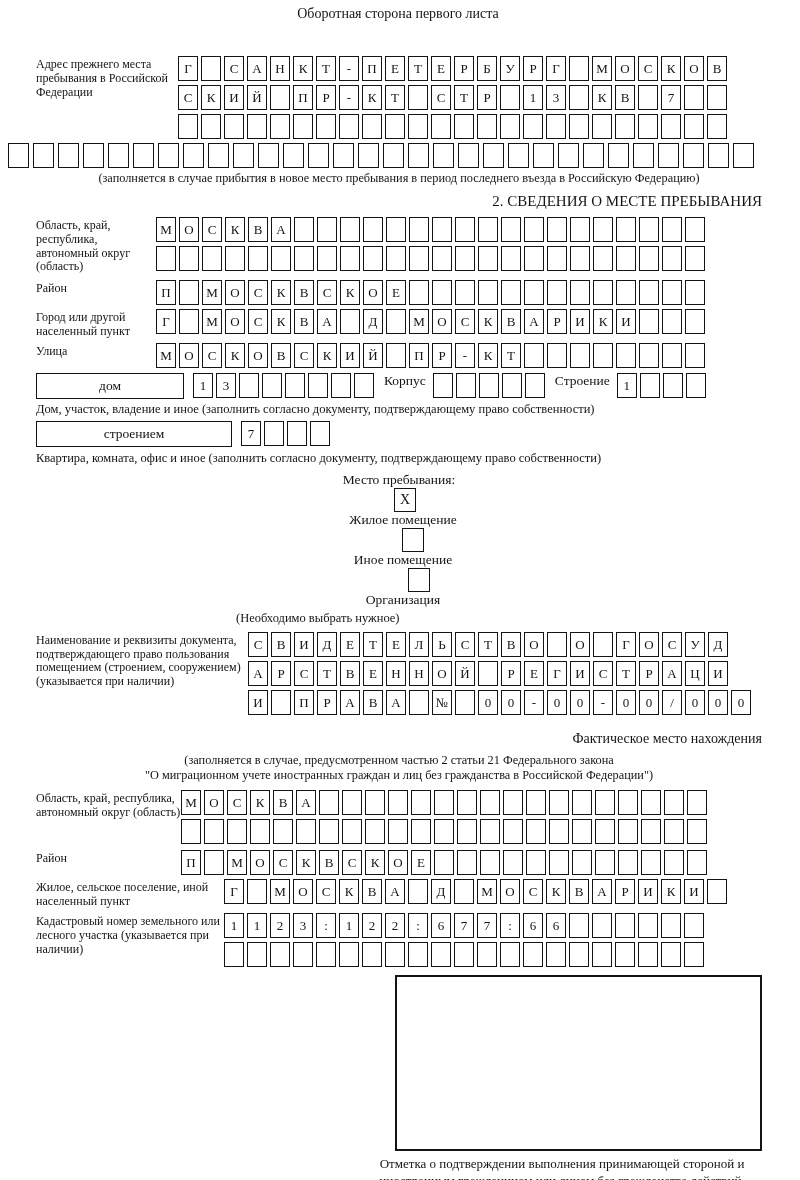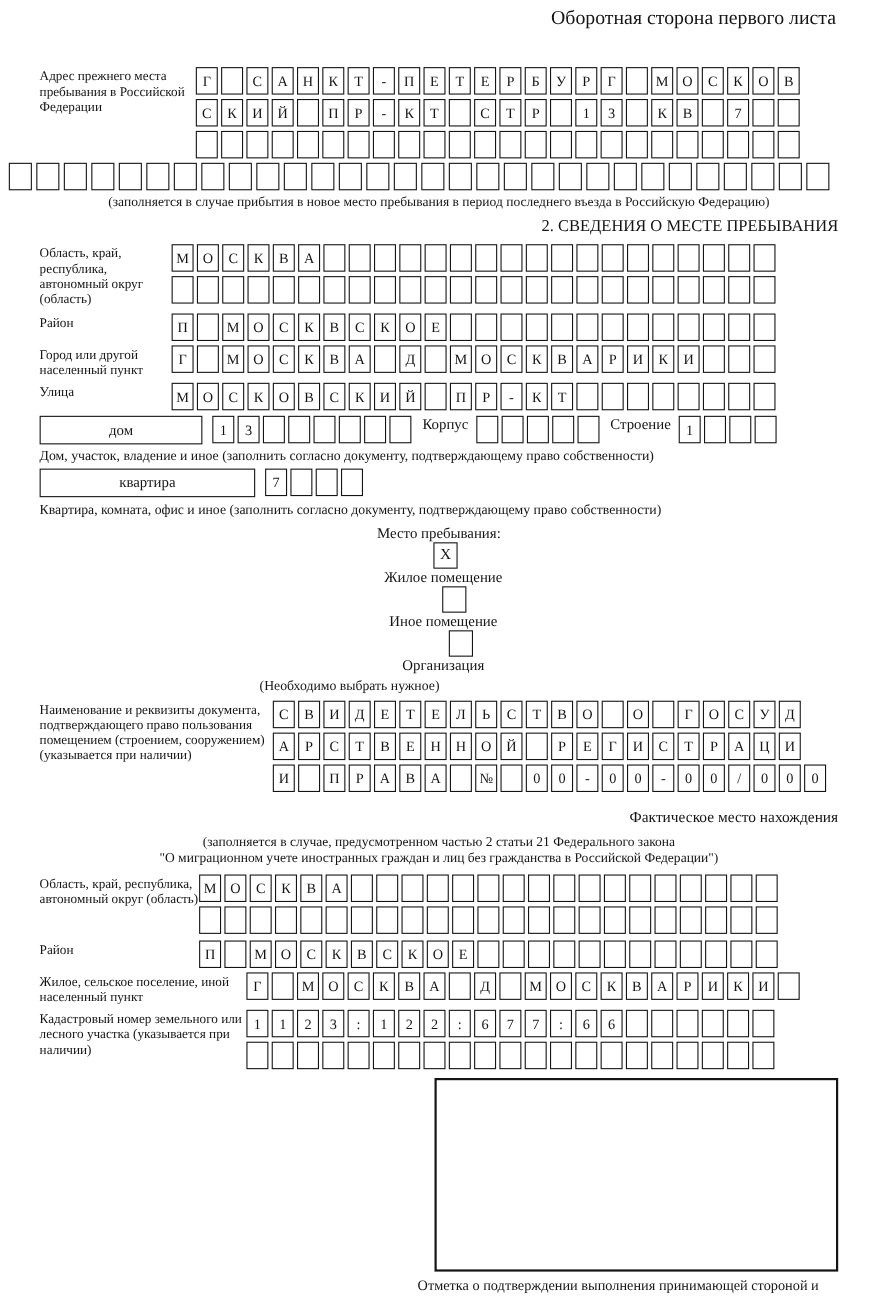--- a/index.html
+++ b/index.html
@@ -3,21 +3,21 @@
 <meta charset="utf-8">
 <style>
   * { box-sizing: border-box; }
   html,body { margin:0; padding:0; }
   body {
     width:800px; height:1180px; overflow:hidden;
     background:#ffffff; color:#141414;
     font-family:"Liberation Serif", serif;
     padding:6px 38px 0 36px;
   }
-  .corner { text-align:right; font-size:18px; margin-right:2px; }
+  .corner { text-align:center; font-size:14px; margin-right:2px; }
 
   .field { display:flex; align-items:flex-start; }
   .flabel { font-size:12px; line-height:1.15; flex:0 0 auto; padding-top:2px; }
   .rows { display:flex; flex-direction:column; row-gap:4px; }
   .cellrow { display:flex; }
   .cell {
     width:20px; height:25px; margin-right:3px;
     border:1.5px solid #141414;
     display:inline-flex; align-items:center; justify-content:center;
     font-size:13px; line-height:1; flex:0 0 auto;
@@ -363,21 +363,21 @@
   <div class="cellrow">
       <span class="cell">1</span>
       <span class="cell"></span>
       <span class="cell"></span>
       <span class="cell"></span>
     </div>
 </div>
 <div class="caption" style="margin-top:3px;">Дом, участок, владение и иное (заполнить согласно документу, подтверждающему право собственности)</div>
 
 <div class="aptrow" style="margin-top:4px;">
-  <div class="widebox apt">квартира</div>
+  <div class="widebox apt">строением</div>
   <div class="cellrow">
       <span class="cell">7</span>
       <span class="cell"></span>
       <span class="cell"></span>
       <span class="cell"></span>
     </div>
 </div>
 <div class="caption" style="margin-top:4px;">Квартира, комната, офис и иное (заполнить согласно документу, подтверждающему право собственности)</div>
 
 <div class="stayrow" style="margin-top:6px;">

